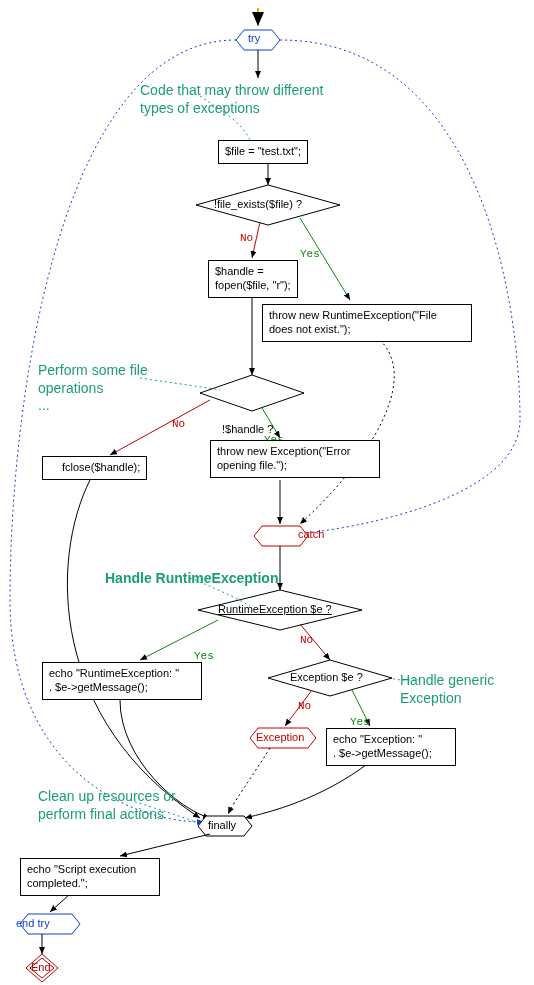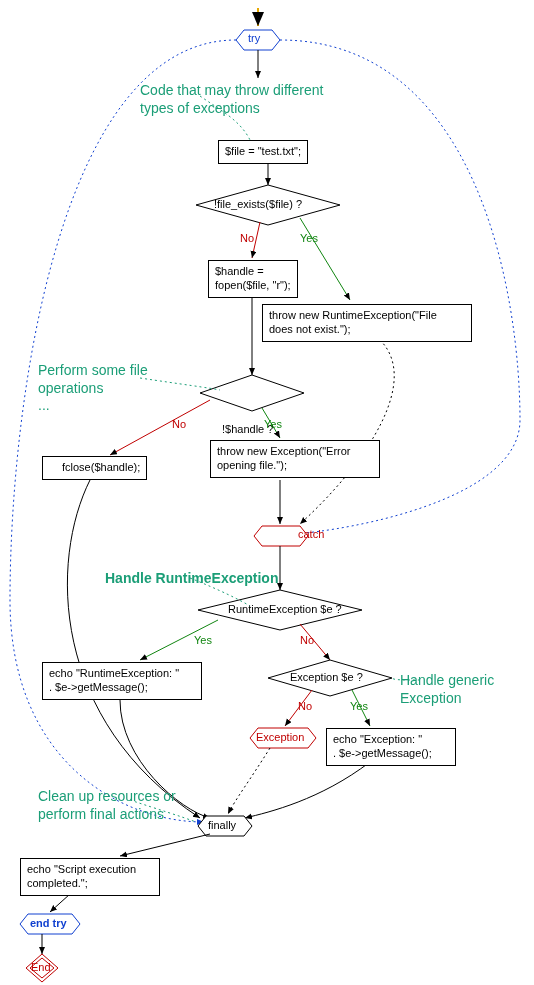--- a/index.html
+++ b/index.html
@@ -23,22 +23,23 @@
   padding: 4px 6px;
 }
 .comment {
   color: #1b9e77;
   text-align: left;
   font-size: 14px;
 }
 .edge-label {
   position: absolute;
   font-size: 11px;
+  font-family: Liberation Mono, monospace;
 }
-.yes { color: #108510; }
+.yes { color: #108510; margin-top: 16px; }
 .no { color: #c00000; }
 svg.bg {
   position: absolute;
   top: 0; left: 0;
   width: 534px;
   height: 985px;
   pointer-events: none;
 }
 </style>
 </head>
@@ -155,21 +156,21 @@
 
 <div class="node rect" style="left:42px; top:456px;padding-left:19px;">fclose($handle);</div>
 
 <div class="node rect" style="left:210px; top:440px; text-align:left; width:170px;">throw new Exception("Error
 opening file.");</div>
 
 <div class="node" style="left:266px; top:528px; color:#c00000;margin-left:32px;">catch</div>
 
 <div class="node comment" style="left:105px; top:570px;font-weight:bold;">Handle RuntimeException</div>
 
-<div class="node" style="left:228px; top:603px;">RuntimeException $e ?</div>
+<div class="node" style="left:218px; top:603px;text-decoration:underline;">RuntimeException $e ?</div>
 
 <div class="edge-label yes" style="left:194px; top:634px;">Yes</div>
 <div class="edge-label no" style="left:300px; top:634px;">No</div>
 
 <div class="node rect" style="left:42px; top:662px; text-align:left; width:160px;">echo "RuntimeException: "
 . $e-&gt;getMessage();</div>
 
 <div class="node" style="left:290px; top:671px;">Exception $e ?</div>
 
 <div class="node comment" style="left:400px; top:672px; width:130px;">Handle generic Exception</div>
@@ -183,15 +184,15 @@
 . $e-&gt;getMessage();</div>
 
 <div class="node comment" style="left:38px; top:788px; width:150px;">Clean up resources or
 perform final actions</div>
 
 <div class="node" style="left:208px; top:819px;">finally</div>
 
 <div class="node rect" style="left:20px; top:858px; text-align:left; width:140px;">echo "Script execution
 completed.";</div>
 
-<div class="node" style="left:30px; top:917px; color:#1040d0;font-weight:bold;">end try</div>
+<div class="node" style="left:16px; top:917px; color:#1040d0;">end try</div>
 
 <div class="node" style="left:31px; top:961px; color:#c00000;">End</div>
 
 </body></html>

